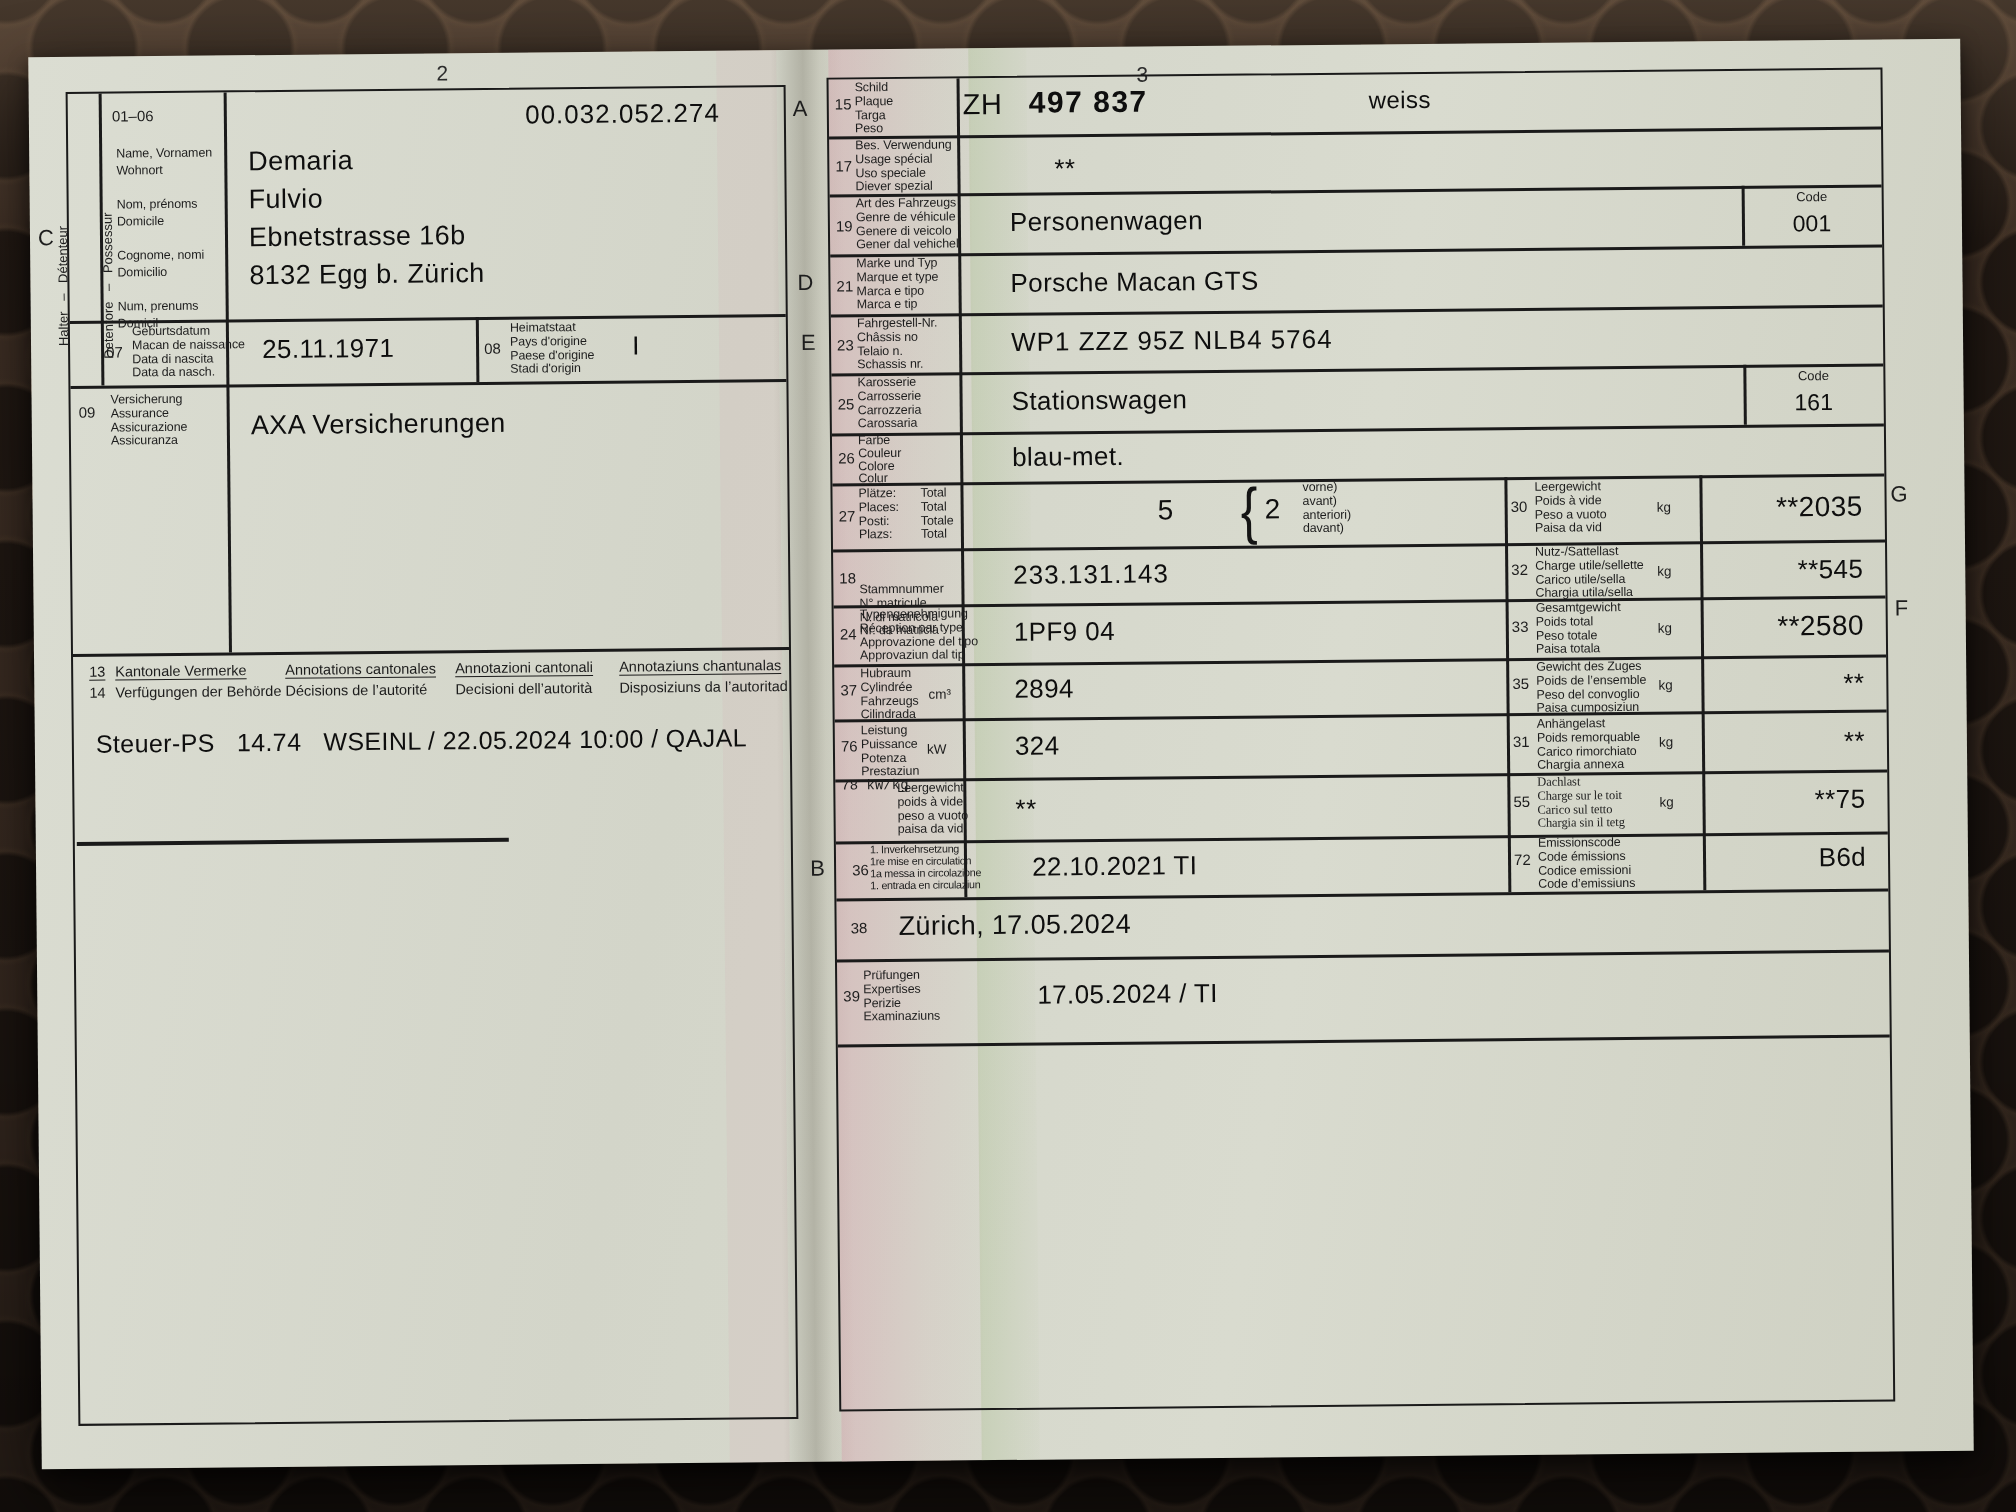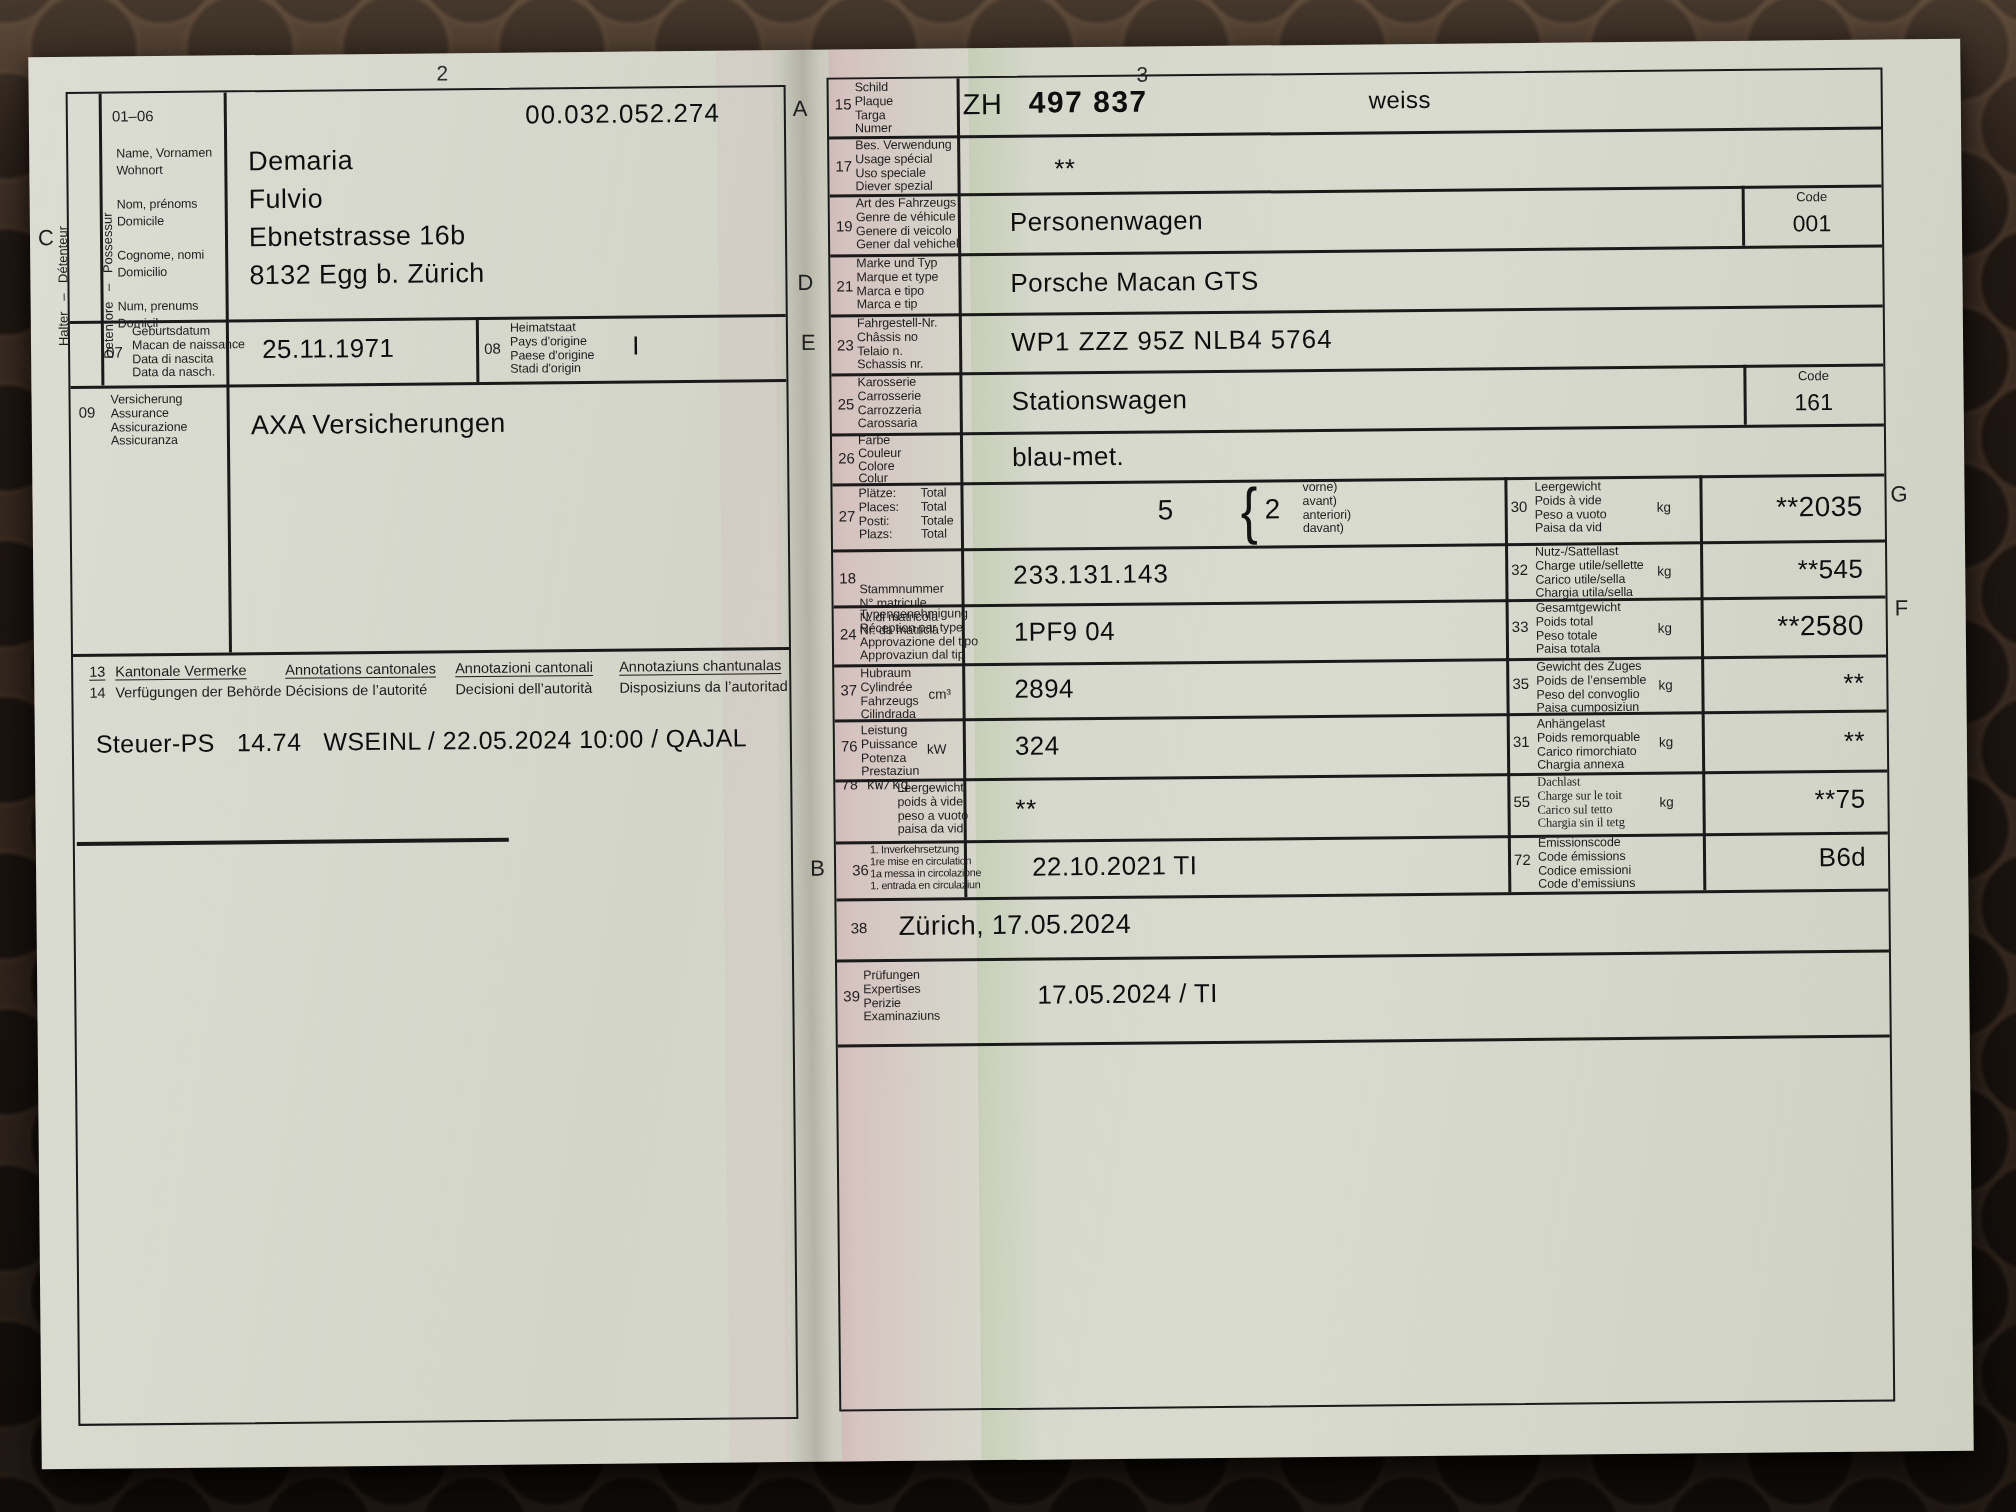--- a/index.html
+++ b/index.html
@@ -176,21 +176,21 @@
     <div class="vl" style="left:128px;top:0;height:819px;"></div>
     <div class="vl" style="left:672px;top:404px;height:415px;"></div>
     <div class="vl" style="left:867px;top:404px;height:415px;"></div>
     <div class="vl" style="left:912px;top:115px;height:60px;"></div>
     <div class="vl" style="left:912px;top:294px;height:60px;"></div>
 
     <div class="num" style="left:6px;top:16px;">15</div>
     <div class="lbl" style="left:26px;top:2px;">Schild
 Plaque
 Targa
-Numer</div>
+Peso</div>
     <div class="val" style="left:134px;top:10px;font-size:29px;">ZH</div>
     <div class="val bold" style="left:200px;top:8px;font-size:30px;letter-spacing:1.5px;">497 837</div>
     <div class="val" style="left:540px;top:12px;font-size:24px;">weiss</div>
 
     <div class="num" style="left:6px;top:78px;">17</div>
     <div class="lbl" style="left:26px;top:60px;">Bes. Verwendung
 Usage spécial
 Uso speciale
 Diever spezial</div>
     <div class="val" style="left:225px;top:76px;">**</div>

